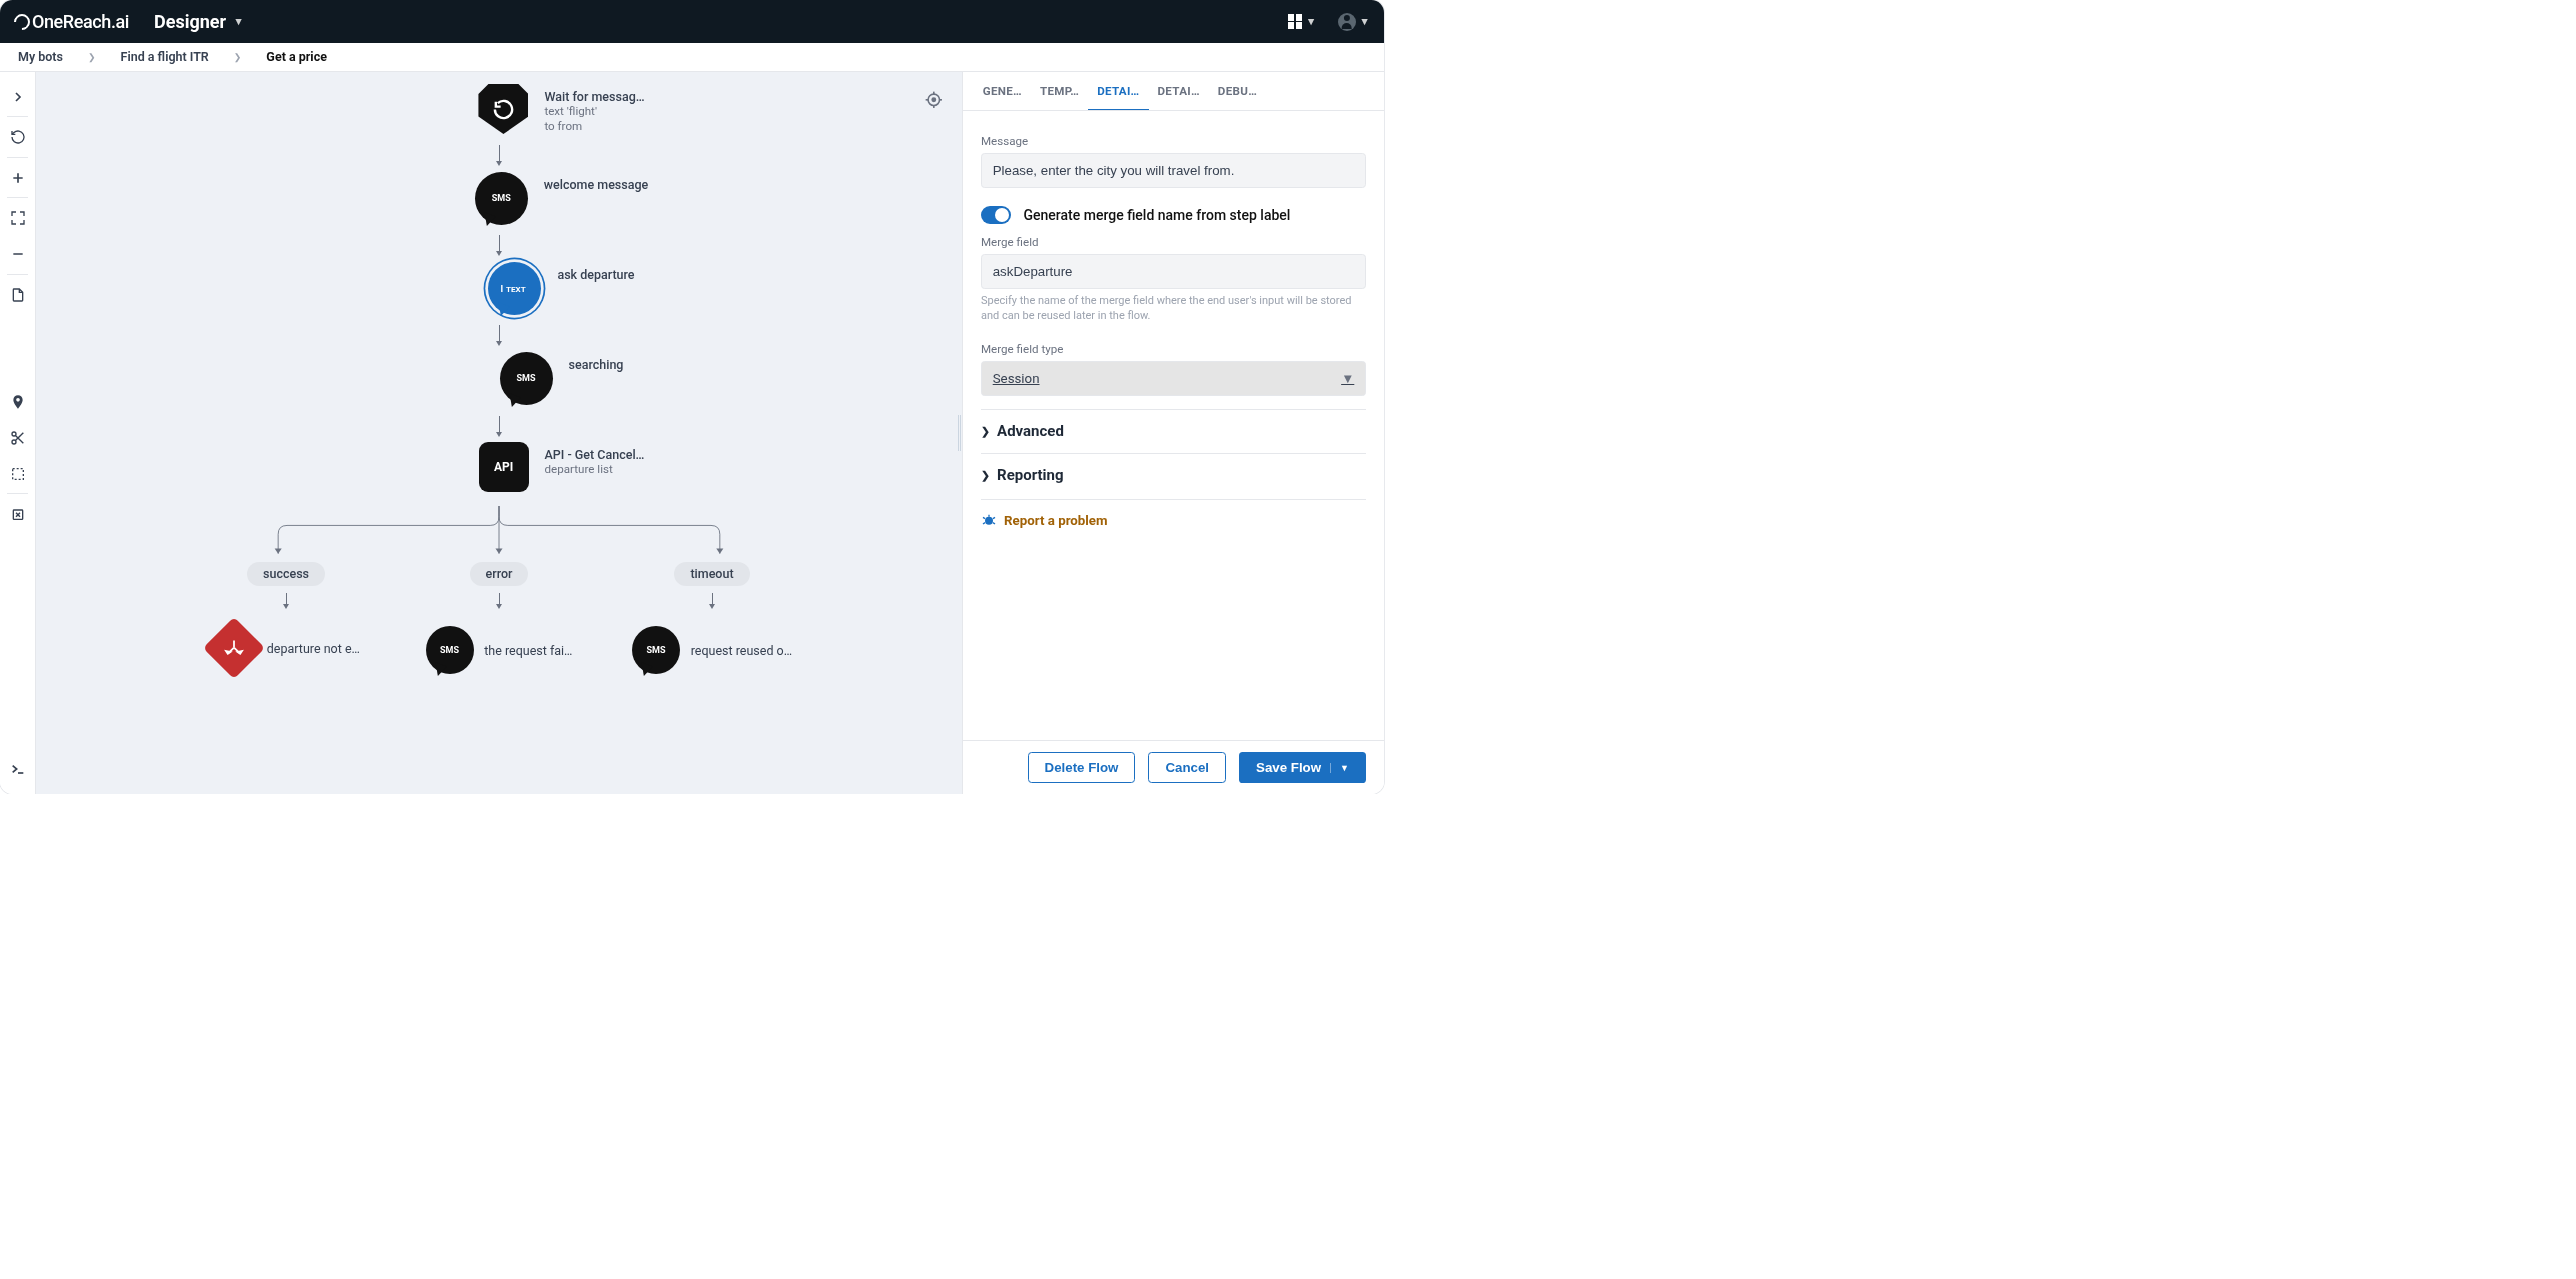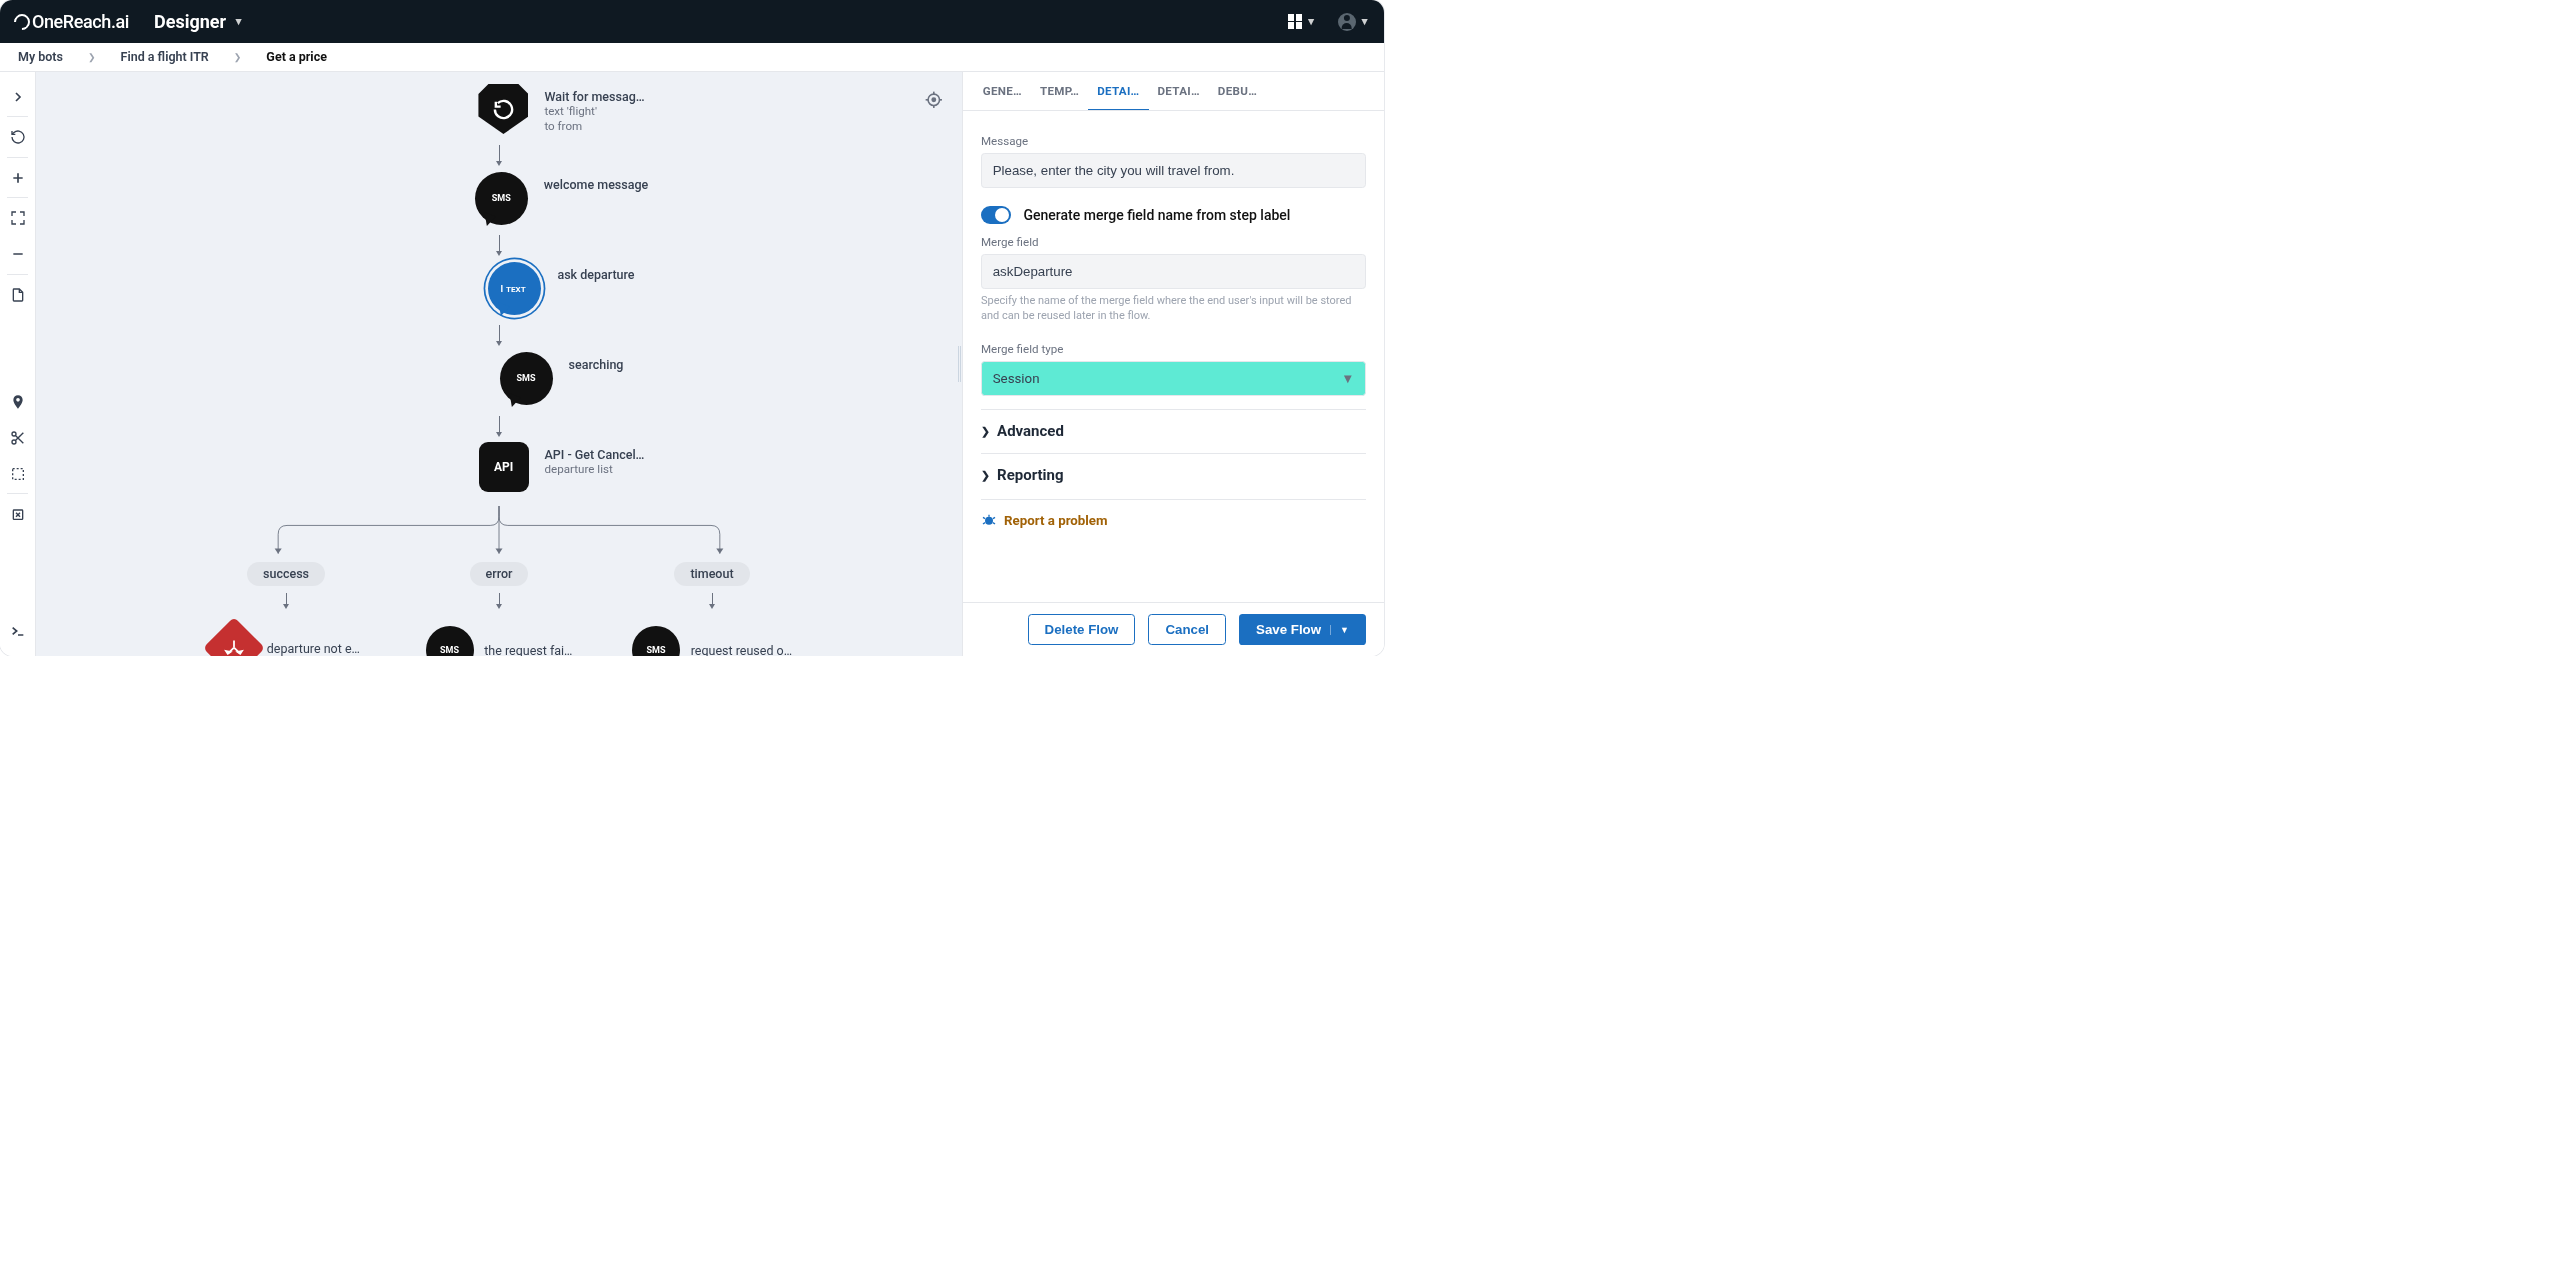--- a/index.html
+++ b/index.html
@@ -1,17 +1,17 @@
 <!DOCTYPE html>
 <html style="font-size:14.2px"><head>
 <meta charset="utf-8">
 <style>
 * { box-sizing: border-box; margin: 0; padding: 0; }
 body { font-family: -apple-system, BlinkMacSystemFont, "Segoe UI", Roboto, sans-serif; background: #fff; color: #1a1a1a; overflow: hidden; }
-.app { width: 1384px; height: 656px; display: flex; flex-direction: column; border-radius: 12.5px; overflow: hidden; box-shadow: 0 0 0 0.9px #e5e7eb; }
+.app { width: 1384px; height: 794px; display: flex; flex-direction: column; border-radius: 12.5px; overflow: hidden; box-shadow: 0 0 0 0.9px #e5e7eb; }
 
 
 .topbar { background: #0f1922; height: 43px; display: flex; align-items: center; padding: 0 14.2px; color: #fff; }
 .logo { font-size: 18px; font-weight: 500; letter-spacing: -0.4px; display: flex; align-items: center; }
 .logo .o { width: 16px; height: 16px; border: 2.2px solid #fff; border-radius: 50%; border-left-color: transparent; transform: rotate(-45deg); margin-right: 1.8px; display: inline-block; }
 .app-name { margin-left: 25px; font-size: 18px; font-weight: 700; display: flex; align-items: center; gap: 7.1px; }
 .chev { font-size: 10.7px; opacity: 0.8; }
 .topbar-right { margin-left: auto; display: flex; align-items: center; gap: 21.3px; }
 .grid-icon { width: 14.2px; height: 14.2px; display: grid; grid-template-columns: 1fr 1fr; grid-template-rows: 1fr 1fr; gap: 1.8px; }
 .grid-icon span { background: #fff; }
@@ -74,21 +74,21 @@
 .tab.active { color: #1b6fc1; border-bottom: 1.8px solid #1b6fc1; }
 .panel-body { padding: 14.2px 18px; flex: 1; overflow: auto; }
 .field-label { font-size: 11.6px; color: #6b7280; margin: 9px 0 5.3px; }
 .text-input { width: 100%; background: #f3f4f6; border: 0.9px solid #e5e7eb; border-radius: 3.6px; padding: 9px 10.7px; font-size: 13.3px; color: #374151; }
 .text-input.ro { color: #374151; }
 .help { font-size: 11px; color: #9ca3af; margin-top: 5.3px; line-height: 1.35; }
 .toggle-row { display: flex; align-items: center; gap: 12.5px; margin: 18px 0 10.7px; }
 .toggle { width: 30px; height: 18px; background: #1b6fc1; border-radius: 9px; position: relative; }
 .toggle .knob { width: 14.2px; height: 14.2px; background: #fff; border-radius: 50%; position: absolute; top: 1.8px; right: 1.8px; }
 .toggle-label { font-size: 14px; font-weight: 500; color: #111; }
-.select { width: 100%; background: #5eead4; border: 0.9px solid #e5e7eb; border-radius: 3.6px; padding: 9px 10.7px; font-size: 13.3px; color: #374151; display: flex; justify-content: space-between; align-items: center; }
+.select { width: 100%; background: #e5e5e5; border: 0.9px solid #e5e7eb; border-radius: 3.6px; padding: 9px 10.7px; font-size: 13.3px; color: #374151; display: flex; justify-content: space-between; align-items: center; text-decoration: underline; }
 .section-hdr { display: flex; align-items: center; gap: 7.1px; font-size: 15px; font-weight: 700; color: #1f2937; padding: 12.5px 0; border-top: 0.9px solid #e5e7eb; margin-top: 12.5px; cursor: pointer; }
 .section-hdr:first-of-type { }
 .report-link { display: flex; align-items: center; gap: 7.1px; color: #a16207; font-weight: 700; font-size: 13.3px; padding: 12.5px 0; border-top: 0.9px solid #e5e7eb; margin-top: 1.8px; cursor: pointer; }
 .panel-footer { border-top: 0.9px solid #e5e7eb; padding: 10.7px 18px; display: flex; justify-content: flex-end; gap: 13px; }
 .btn { padding: 7.1px 16px; border-radius: 3.6px; font-size: 13.3px; font-weight: 600; cursor: pointer; border: 0.9px solid transparent; }
 .btn.outline { border-color: #1b6fc1; color: #1b6fc1; background: #fff; }
 .btn.primary { background: #1b6fc1; color: #fff; display: flex; align-items: center; gap: 9px; }
 .btn.primary .caret { font-size: 9px; border-left: 0.9px solid rgba(255,255,255,0.4); padding-left: 9px; }
 </style>
 </head>

